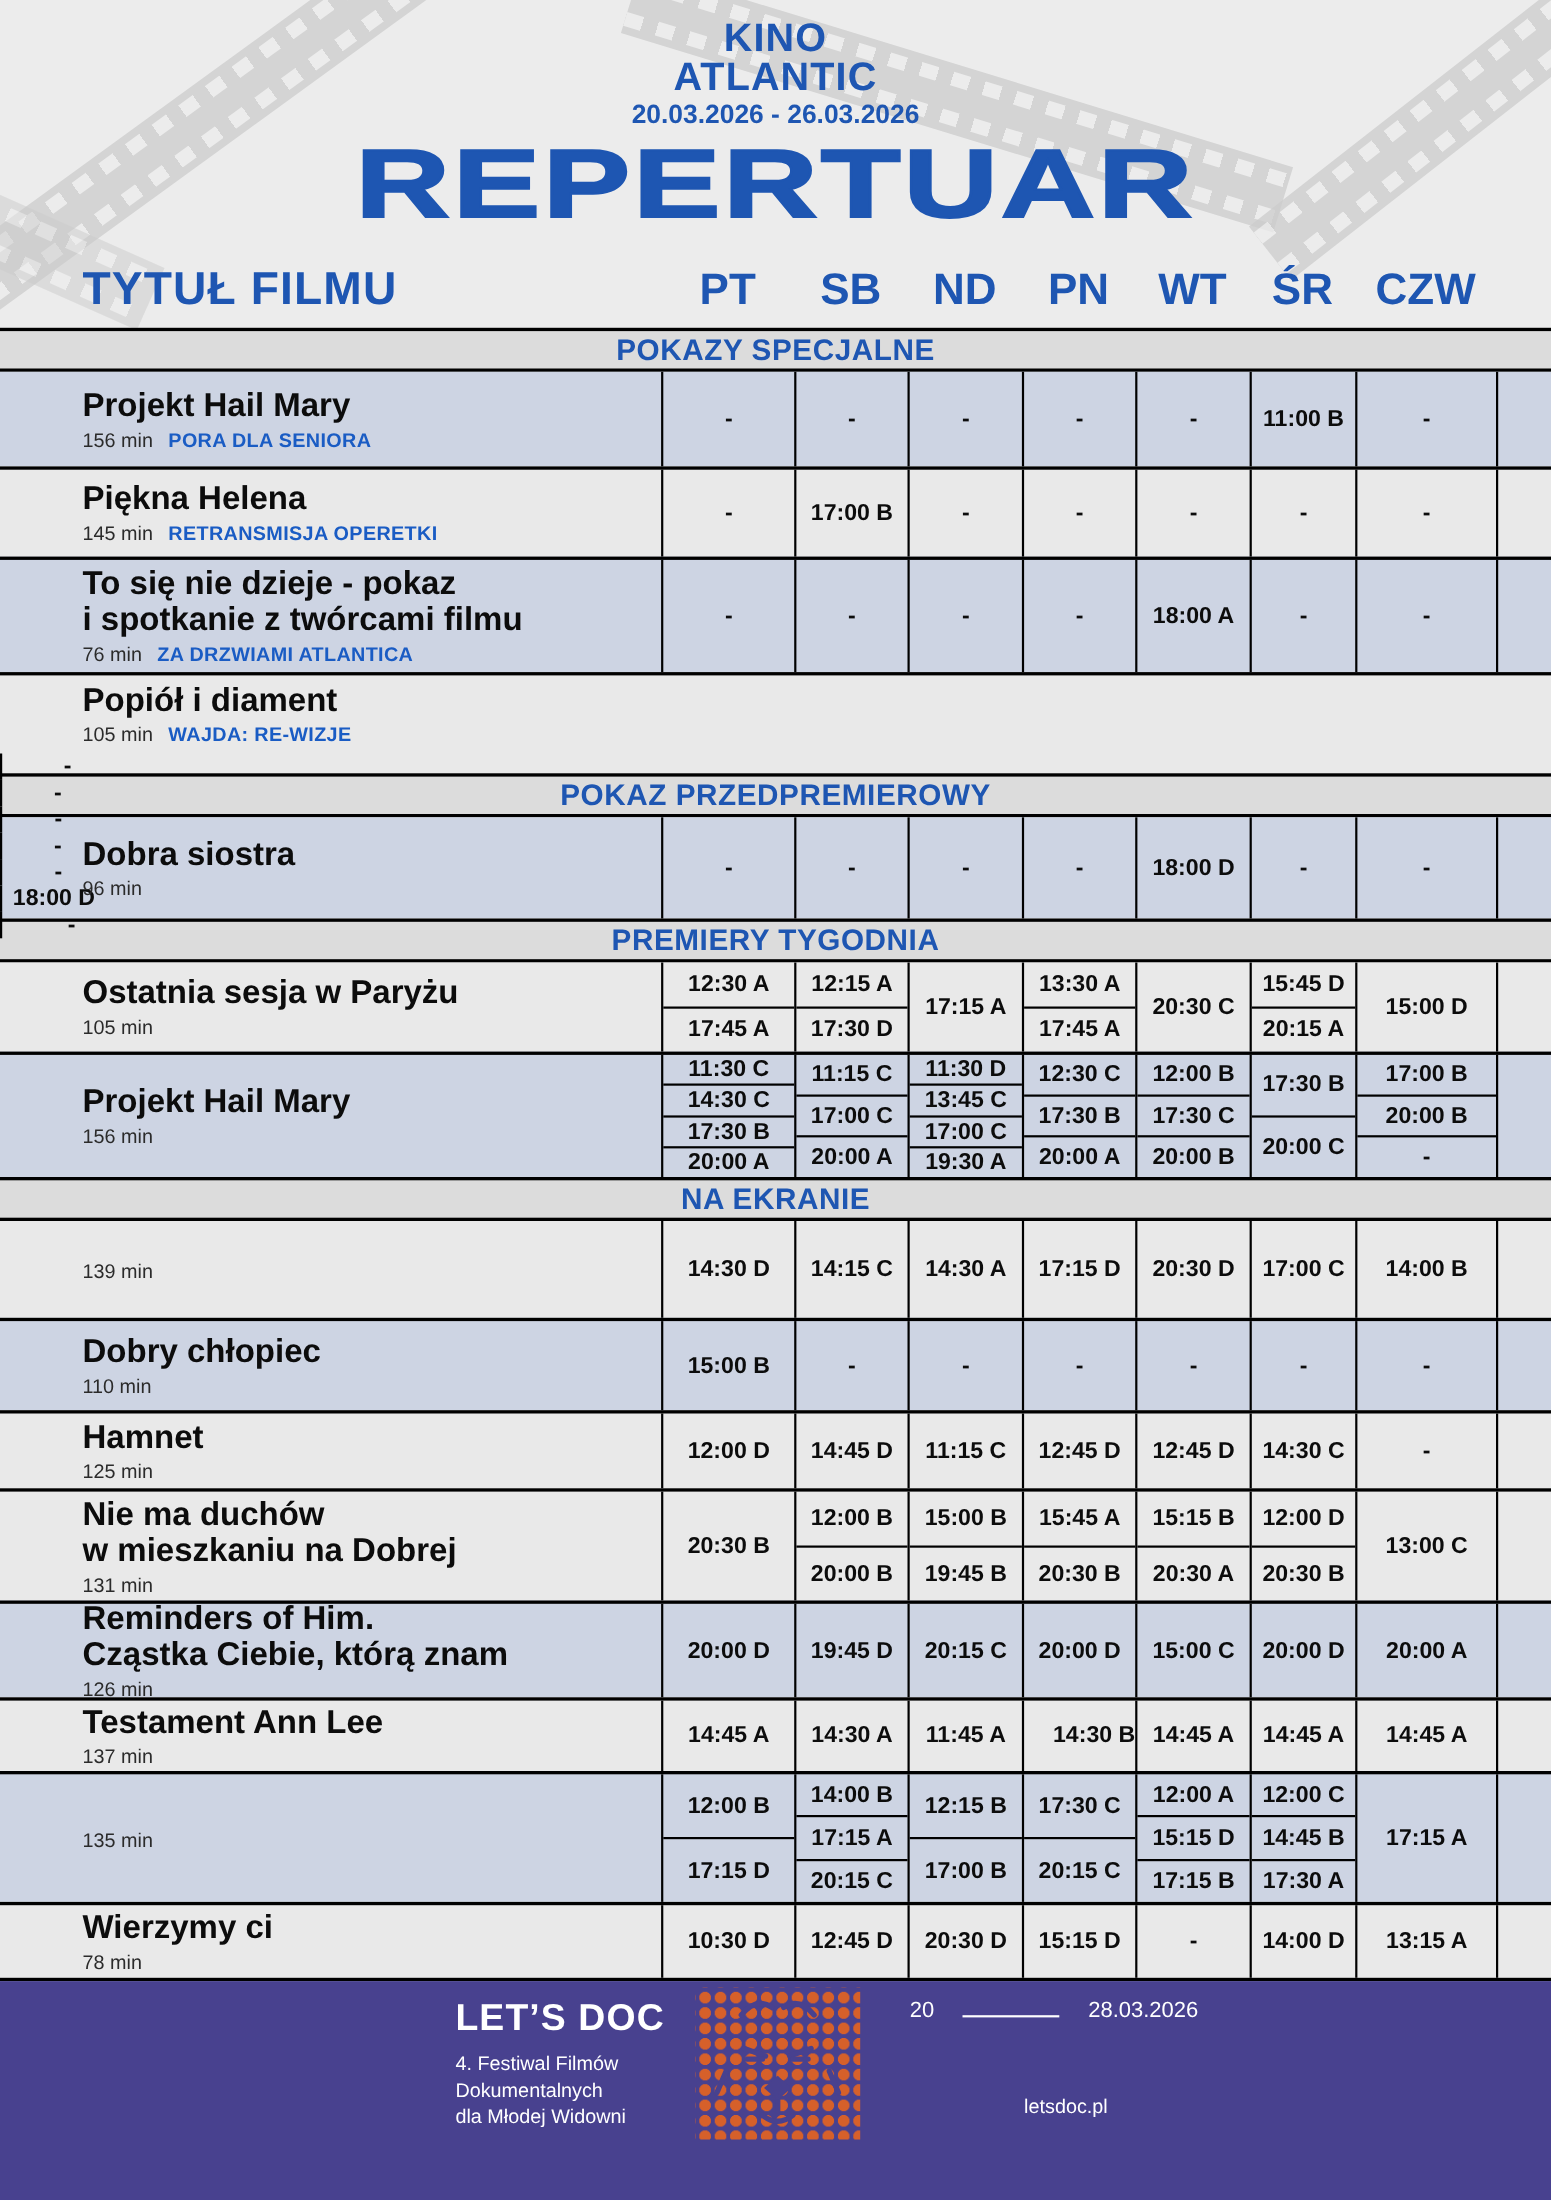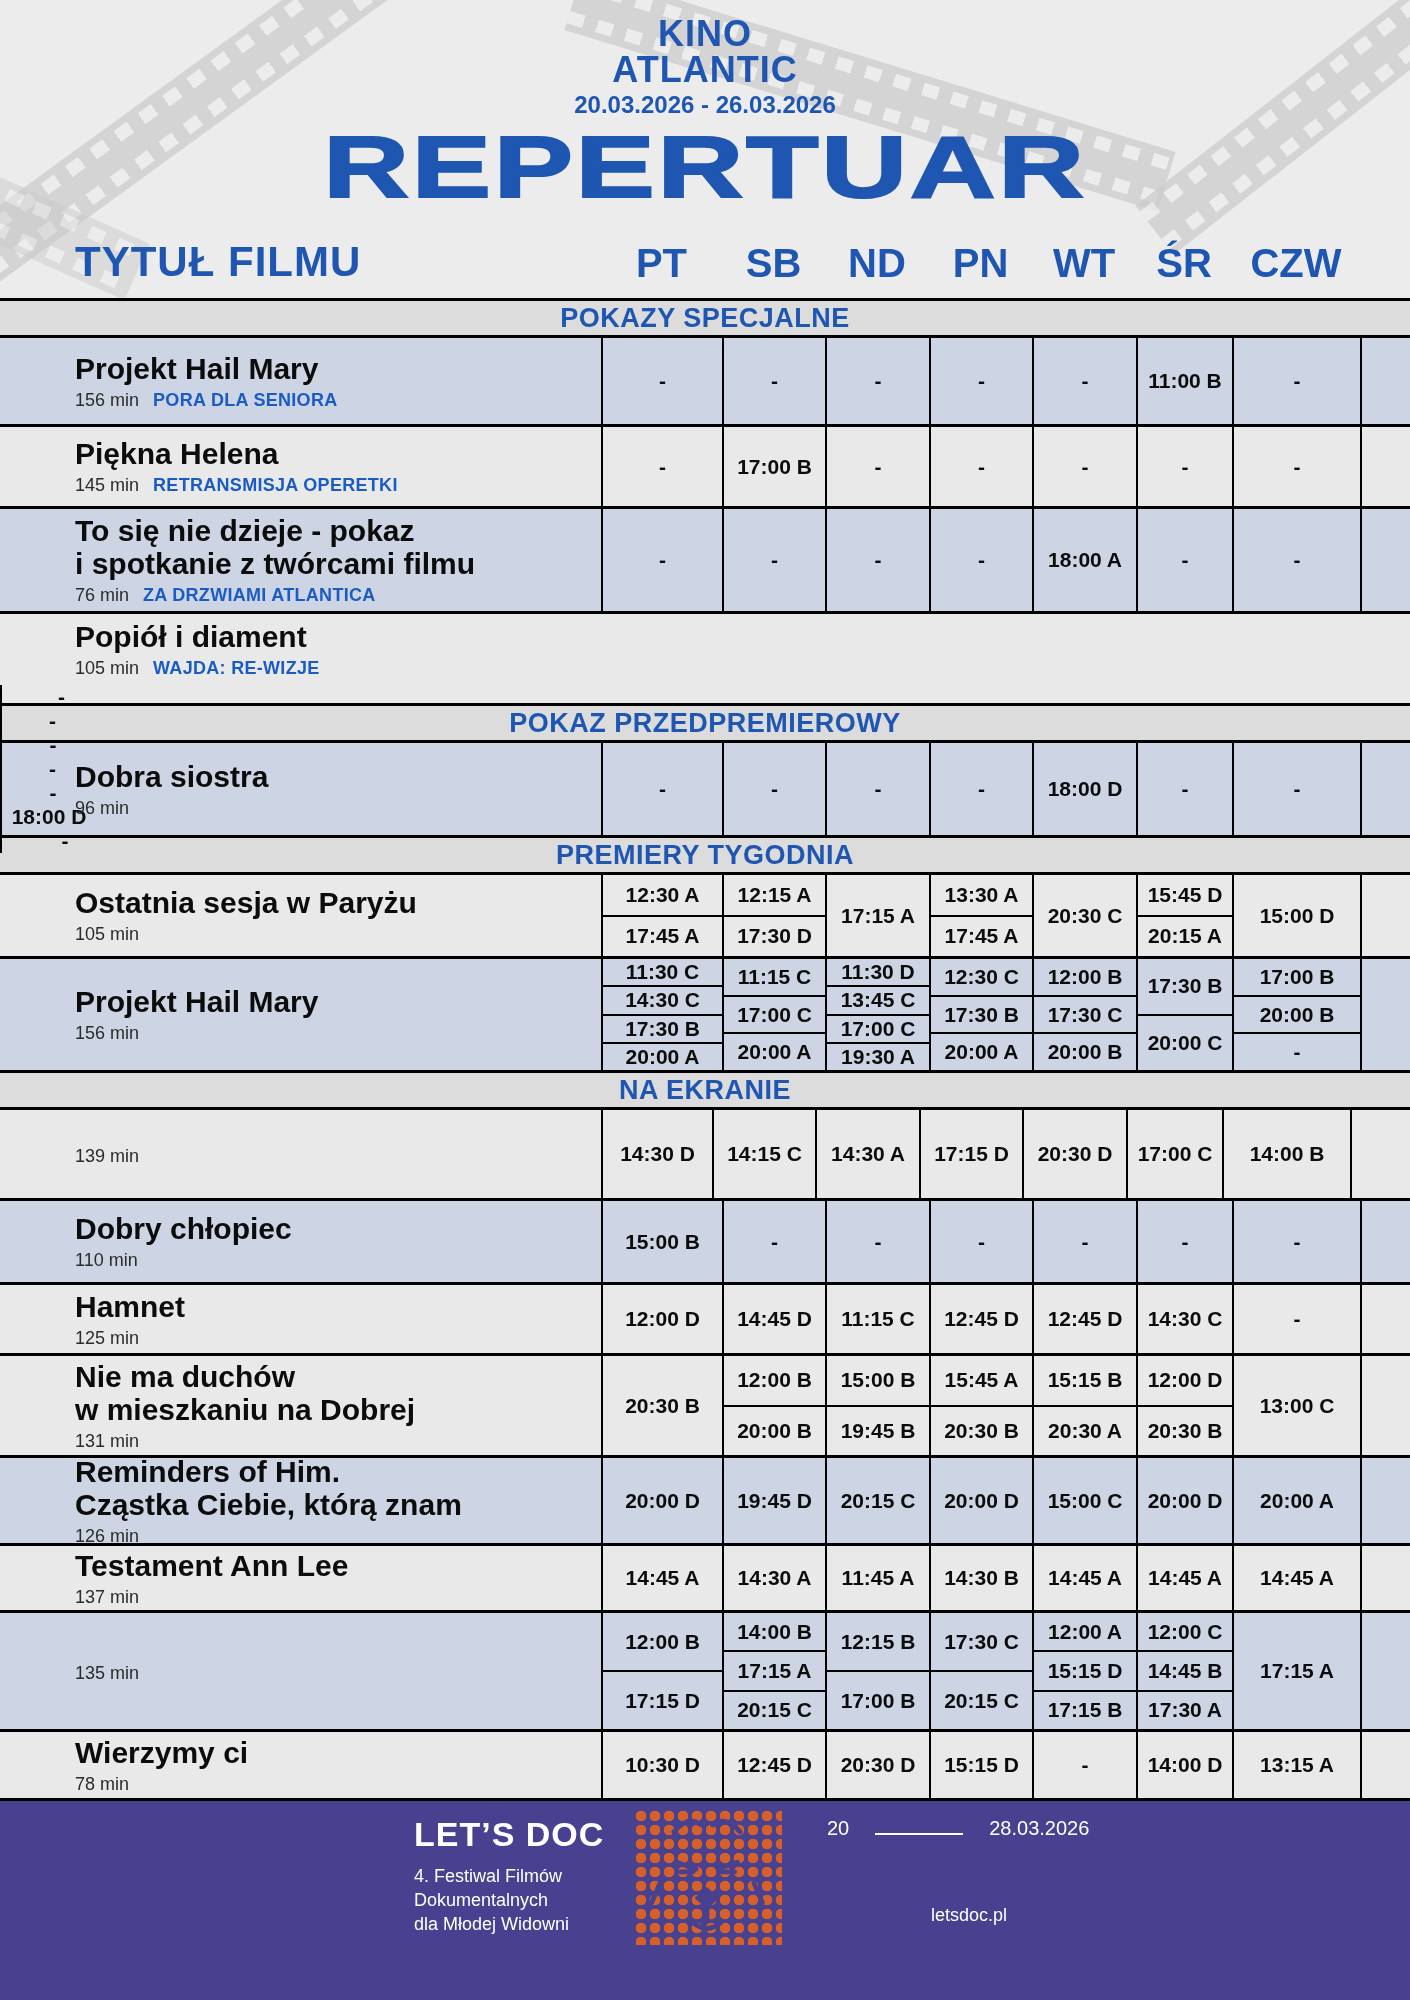--- a/index.html
+++ b/index.html
@@ -353,21 +353,21 @@
       </div>
       <div class="section-bar">
         <span class="section-bar-label">NA EKRANIE</span>
       </div>
       <div class="film-row bg-gray" style="height: 88px;">
         <div class="title-cell">
           <div class="film-meta">
             <span class="film-duration">139 min</span>
           </div>
         </div>
-        <div class="day-cell" style="width: 111px;">
+        <div class="day-cell" style="width: 121px;">
           <div class="time-entry">14:30 D</div>
         </div>
         <div class="day-cell" style="width: 103px;">
           <div class="time-entry">14:15 C</div>
         </div>
         <div class="day-cell" style="width: 104px;">
           <div class="time-entry">14:30 A</div>
         </div>
         <div class="day-cell" style="width: 103px;">
           <div class="time-entry">17:15 D</div>
@@ -519,21 +519,21 @@
         </div>
         <div class="day-cell" style="width: 121px;">
           <div class="time-entry">14:45 A</div>
         </div>
         <div class="day-cell" style="width: 103px;">
           <div class="time-entry">14:30 A</div>
         </div>
         <div class="day-cell" style="width: 104px;">
           <div class="time-entry">11:45 A</div>
         </div>
-        <div class="day-cell" style="width: 103px;">
+        <div class="day-cell" style="width: 103px; align-items: flex-end;">
           <div class="time-entry">14:30 B</div>
         </div>
         <div class="day-cell" style="width: 104px;">
           <div class="time-entry">14:45 A</div>
         </div>
         <div class="day-cell" style="width: 96px;">
           <div class="time-entry">14:45 A</div>
         </div>
         <div class="day-cell" style="width: 128px;">
           <div class="time-entry">14:45 A</div>

